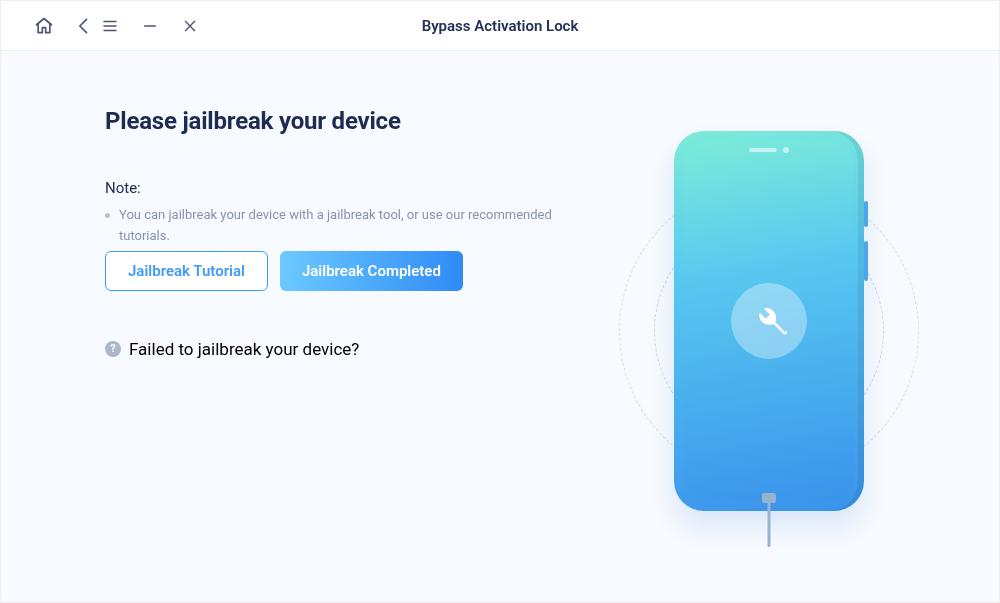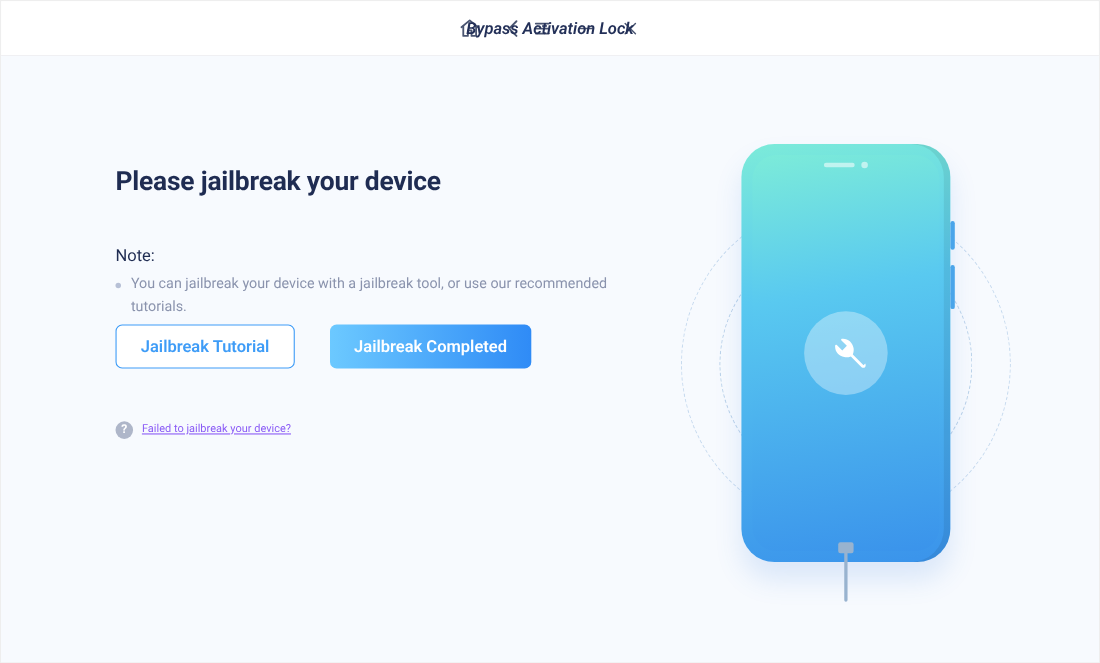--- a/index.html
+++ b/index.html
@@ -1,40 +1,40 @@
 <!DOCTYPE html>
 <html><head>
   <meta charset="utf-8">
   <style>
     * { box-sizing: border-box; margin: 0; padding: 0; }
     html, body { width: 1000px; height: 603px; overflow: hidden; font-family: -apple-system, BlinkMacSystemFont, "Segoe UI", Roboto, Arial, sans-serif; background:#fff; }
     .window { width: 1000px; height: 603px; background: #fff; display:flex; flex-direction:column; border:1px solid #eee;}
     
-    .titlebar { height: 50px; display:flex; align-items:center; justify-content:center; padding: 0 30px; border-bottom:1px solid #f0f0f3;font-style:italic; }
+    .titlebar { height: 50px; display:flex; align-items:center; justify-content:flex-start; padding: 0 30px; border-bottom:1px solid #f0f0f3; }
     .tb-left, .tb-right { display:flex; align-items:center; gap:14px; }
     .tb-title { position:absolute; left:50%; transform:translateX(-50%); font-size:15px; font-weight:600; color:#233058; }
     .icon-btn { width:26px; height:26px; display:flex; align-items:center; justify-content:center; cursor:pointer; color:#3a4050; }
     .icon-btn svg { display:block; }
     
     .main { flex:1; background:#f7fafe; padding: 56px 0 0 0; display:flex; position:relative;}
     .content { margin-left:104px; width:500px; }
-    h1.heading { font-size:24px; font-weight:700; color:#1f2c52; letter-spacing:-0.2px; margin-bottom:14px;margin-top:44px;}
+    h1.heading { font-size:24px; font-weight:700; color:#1f2c52; letter-spacing:-0.2px; margin-bottom:14px;}
     .subtext { font-size:14px; color:#566182; }
     .subtext .quoted { color:#2f8df5; }
     .note-heading { margin-top:44px; font-size:15px; font-weight:400; color:#1f2c52; margin-bottom:8px;}
     ul.notes { list-style:none; }
     ul.notes li { position:relative; padding-left:14px; font-size:13px; color:#8a93ad; line-height:1.6; margin-bottom:4px; }
     ul.notes li::before { content:""; position:absolute; left:0; top:8px; width:5px; height:5px; border-radius:50%; background:#b7c0d6; }
-    .btnrow { display:flex; gap:32px; }
+    .btnrow { display:flex; gap:12px; }
     .btn { height:40px; padding:0 22px; border-radius:6px; font-size:15px; font-weight:600; display:inline-flex; align-items:center; justify-content:center; cursor:pointer; white-space:nowrap;}
     .btn-outline { border:1.5px solid #3e9cf7; color:#3e9cf7; background:#fff; }
     .btn-primary { border:none; color:#fff; background:linear-gradient(90deg,#6cc9ff 0%,#2f8bf6 100%); }
     .helpline { margin-top:48px; display:flex; align-items:center; gap:8px; }
     .help-icon { width:16px; height:16px; border-radius:50%; background:#aeb6c9; color:#fff; font-size:11px; font-weight:700; display:flex; align-items:center; justify-content:center; }
-    .help-link { font-size:10px; color:#8b5cf6; text-decoration:underline; cursor:pointer;}
+    .help-link { font-size:17px; color:#000000; cursor:pointer;}
     
     .illus { position:absolute; right:60px; top:60px; width:340px; height:440px; }
     .ring { position:absolute; border:1px dashed #c8dbef; border-radius:50%; }
     .ring.r1 { width:300px; height:300px; left:20px; top:70px; }
     .ring.r2 { width:230px; height:230px; left:55px; top:105px; border-color:#bcd3ea; }
     .phone { position:absolute; left:75px; top:20px; width:190px; height:380px; border-radius:30px; background:linear-gradient(170deg,#7cebd9 0%, #59c9f0 35%, #3a93eb 100%); box-shadow: inset -6px 0 0 rgba(0,0,0,0.07), 0 16px 24px rgba(60,130,220,0.15); }
     .phone::before { content:""; position:absolute; inset:10px; border-radius:22px; background:linear-gradient(170deg,#7cebd9 0%, #59c9f0 35%, #3a93eb 100%); }
     .notch { position:absolute; top:10px; left:50%; transform:translateX(-50%); width:70px; height:18px; display:flex; align-items:center; justify-content:center; gap:6px; }
     .notch .bar { width:28px; height:4px; background:rgba(255,255,255,0.55); border-radius:3px; }
     .notch .dot { width:6px; height:6px; border-radius:50%; background:rgba(255,255,255,0.55);}

